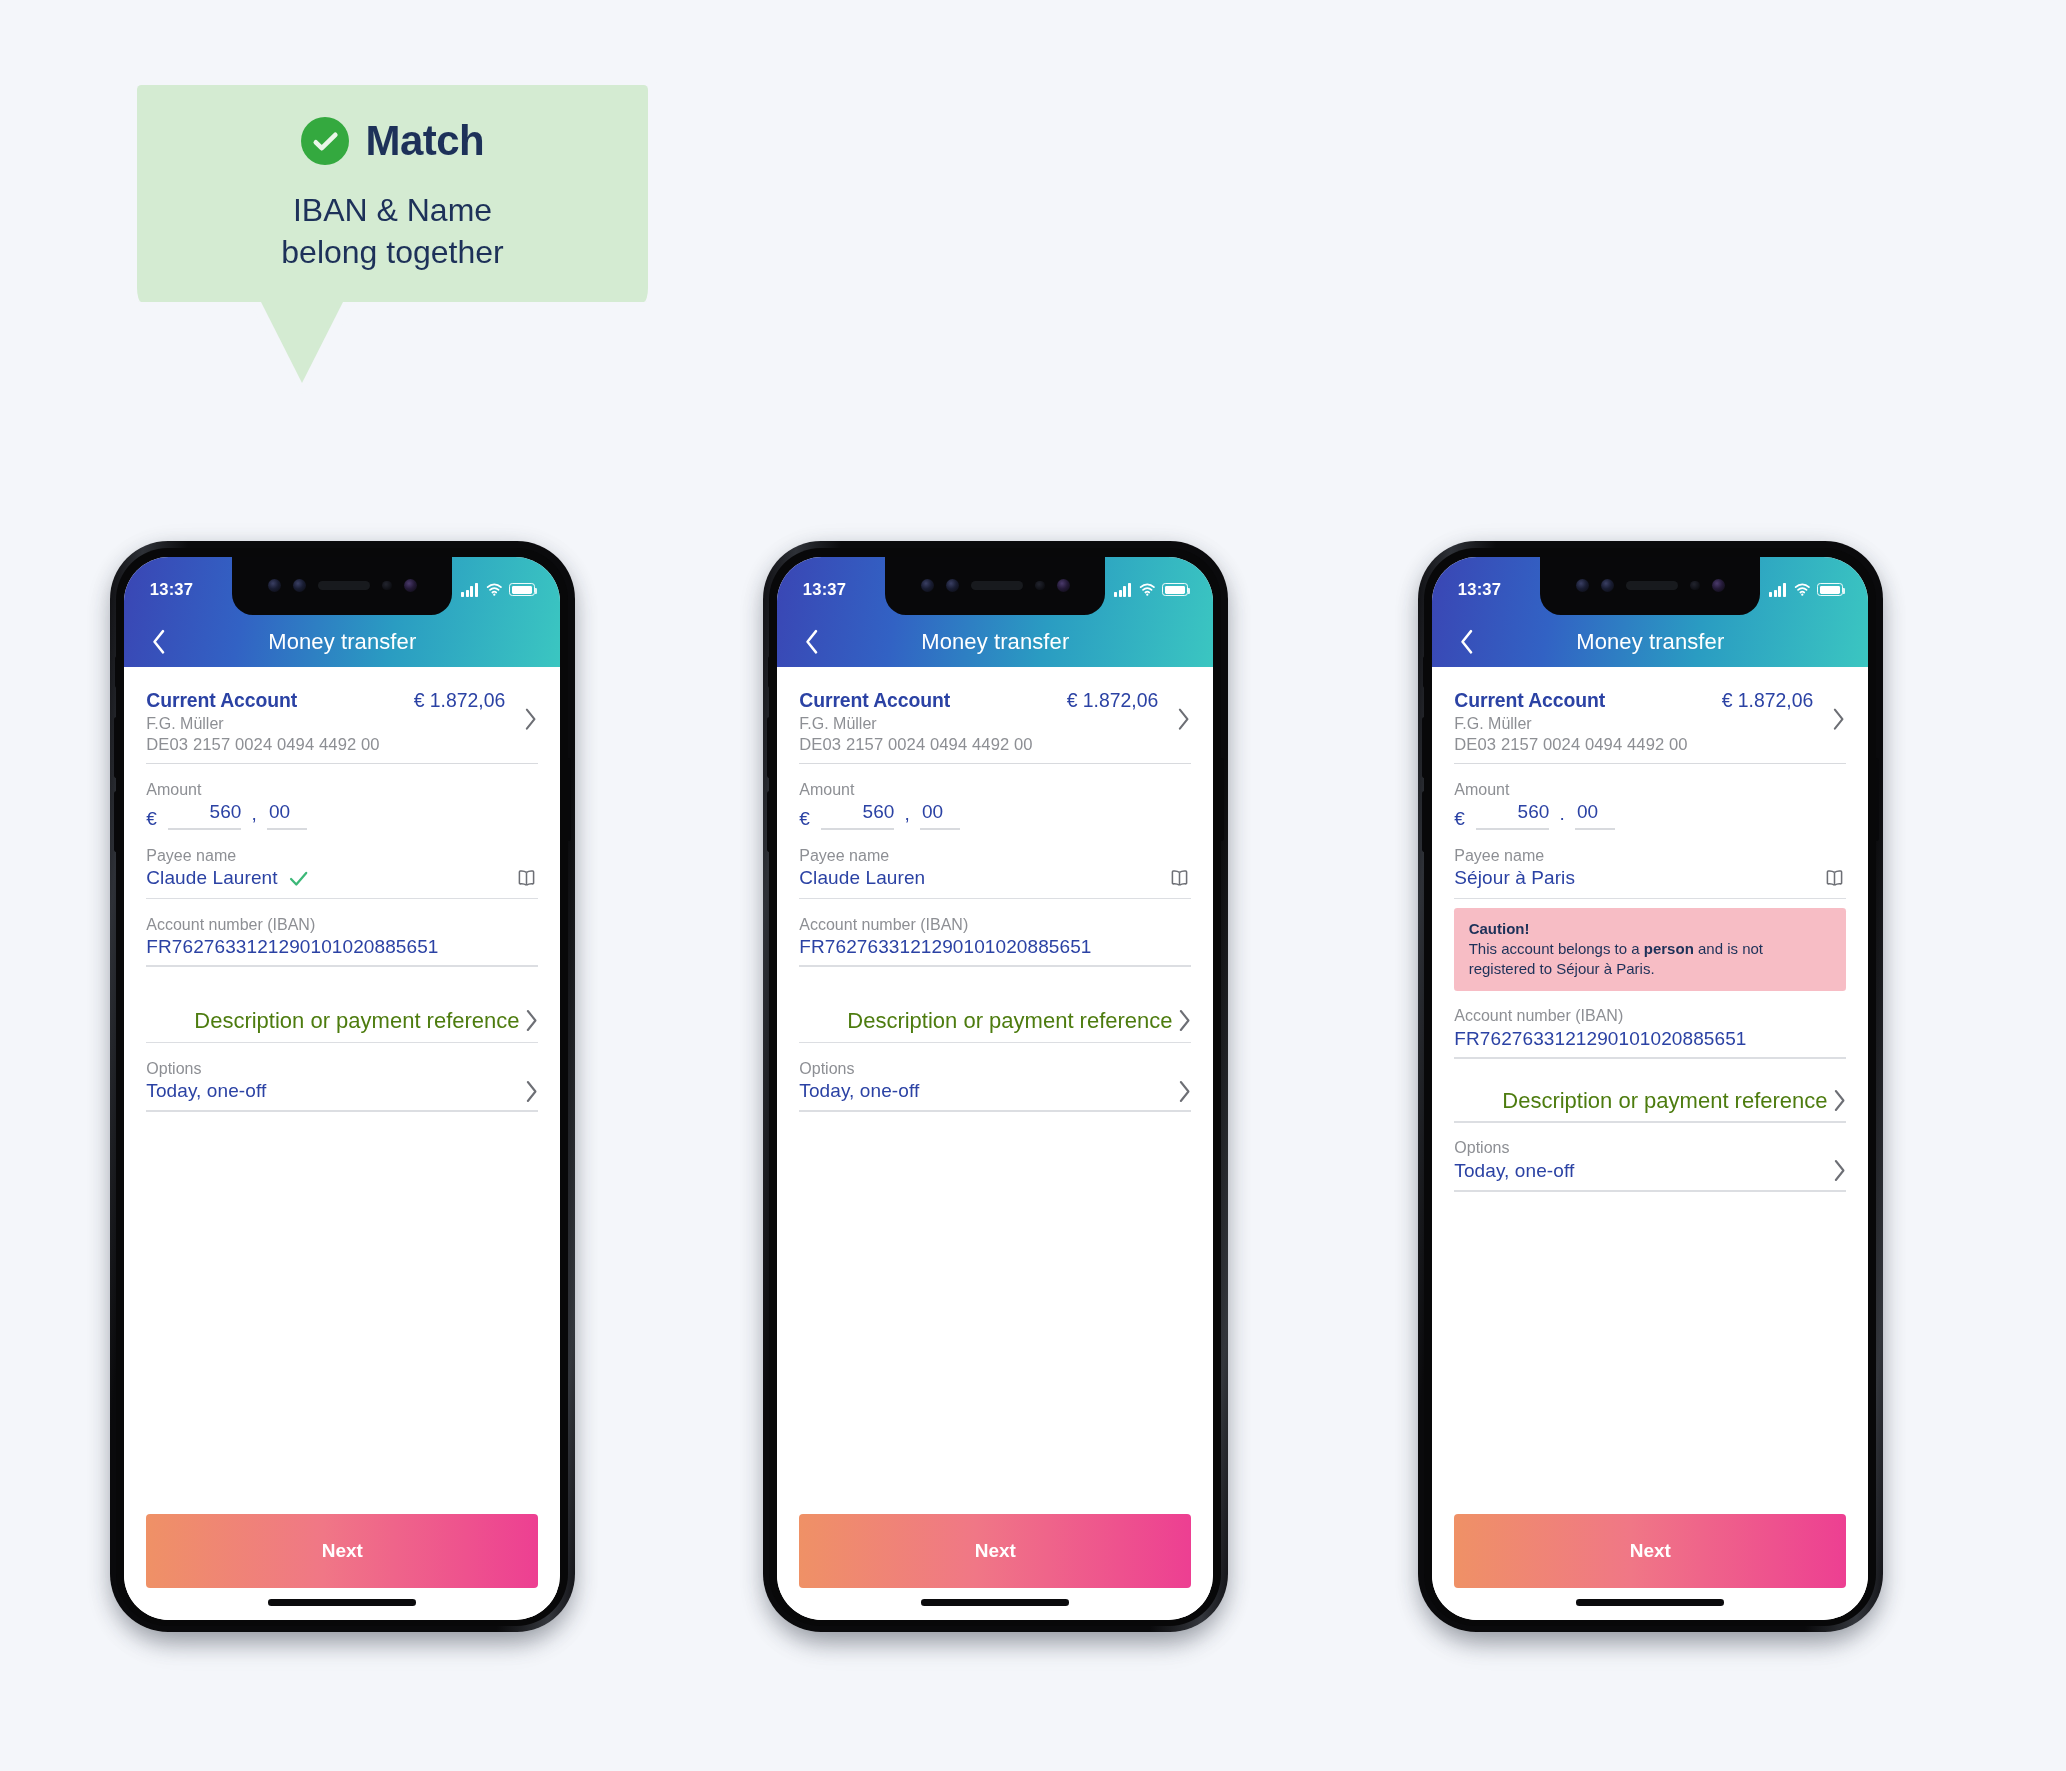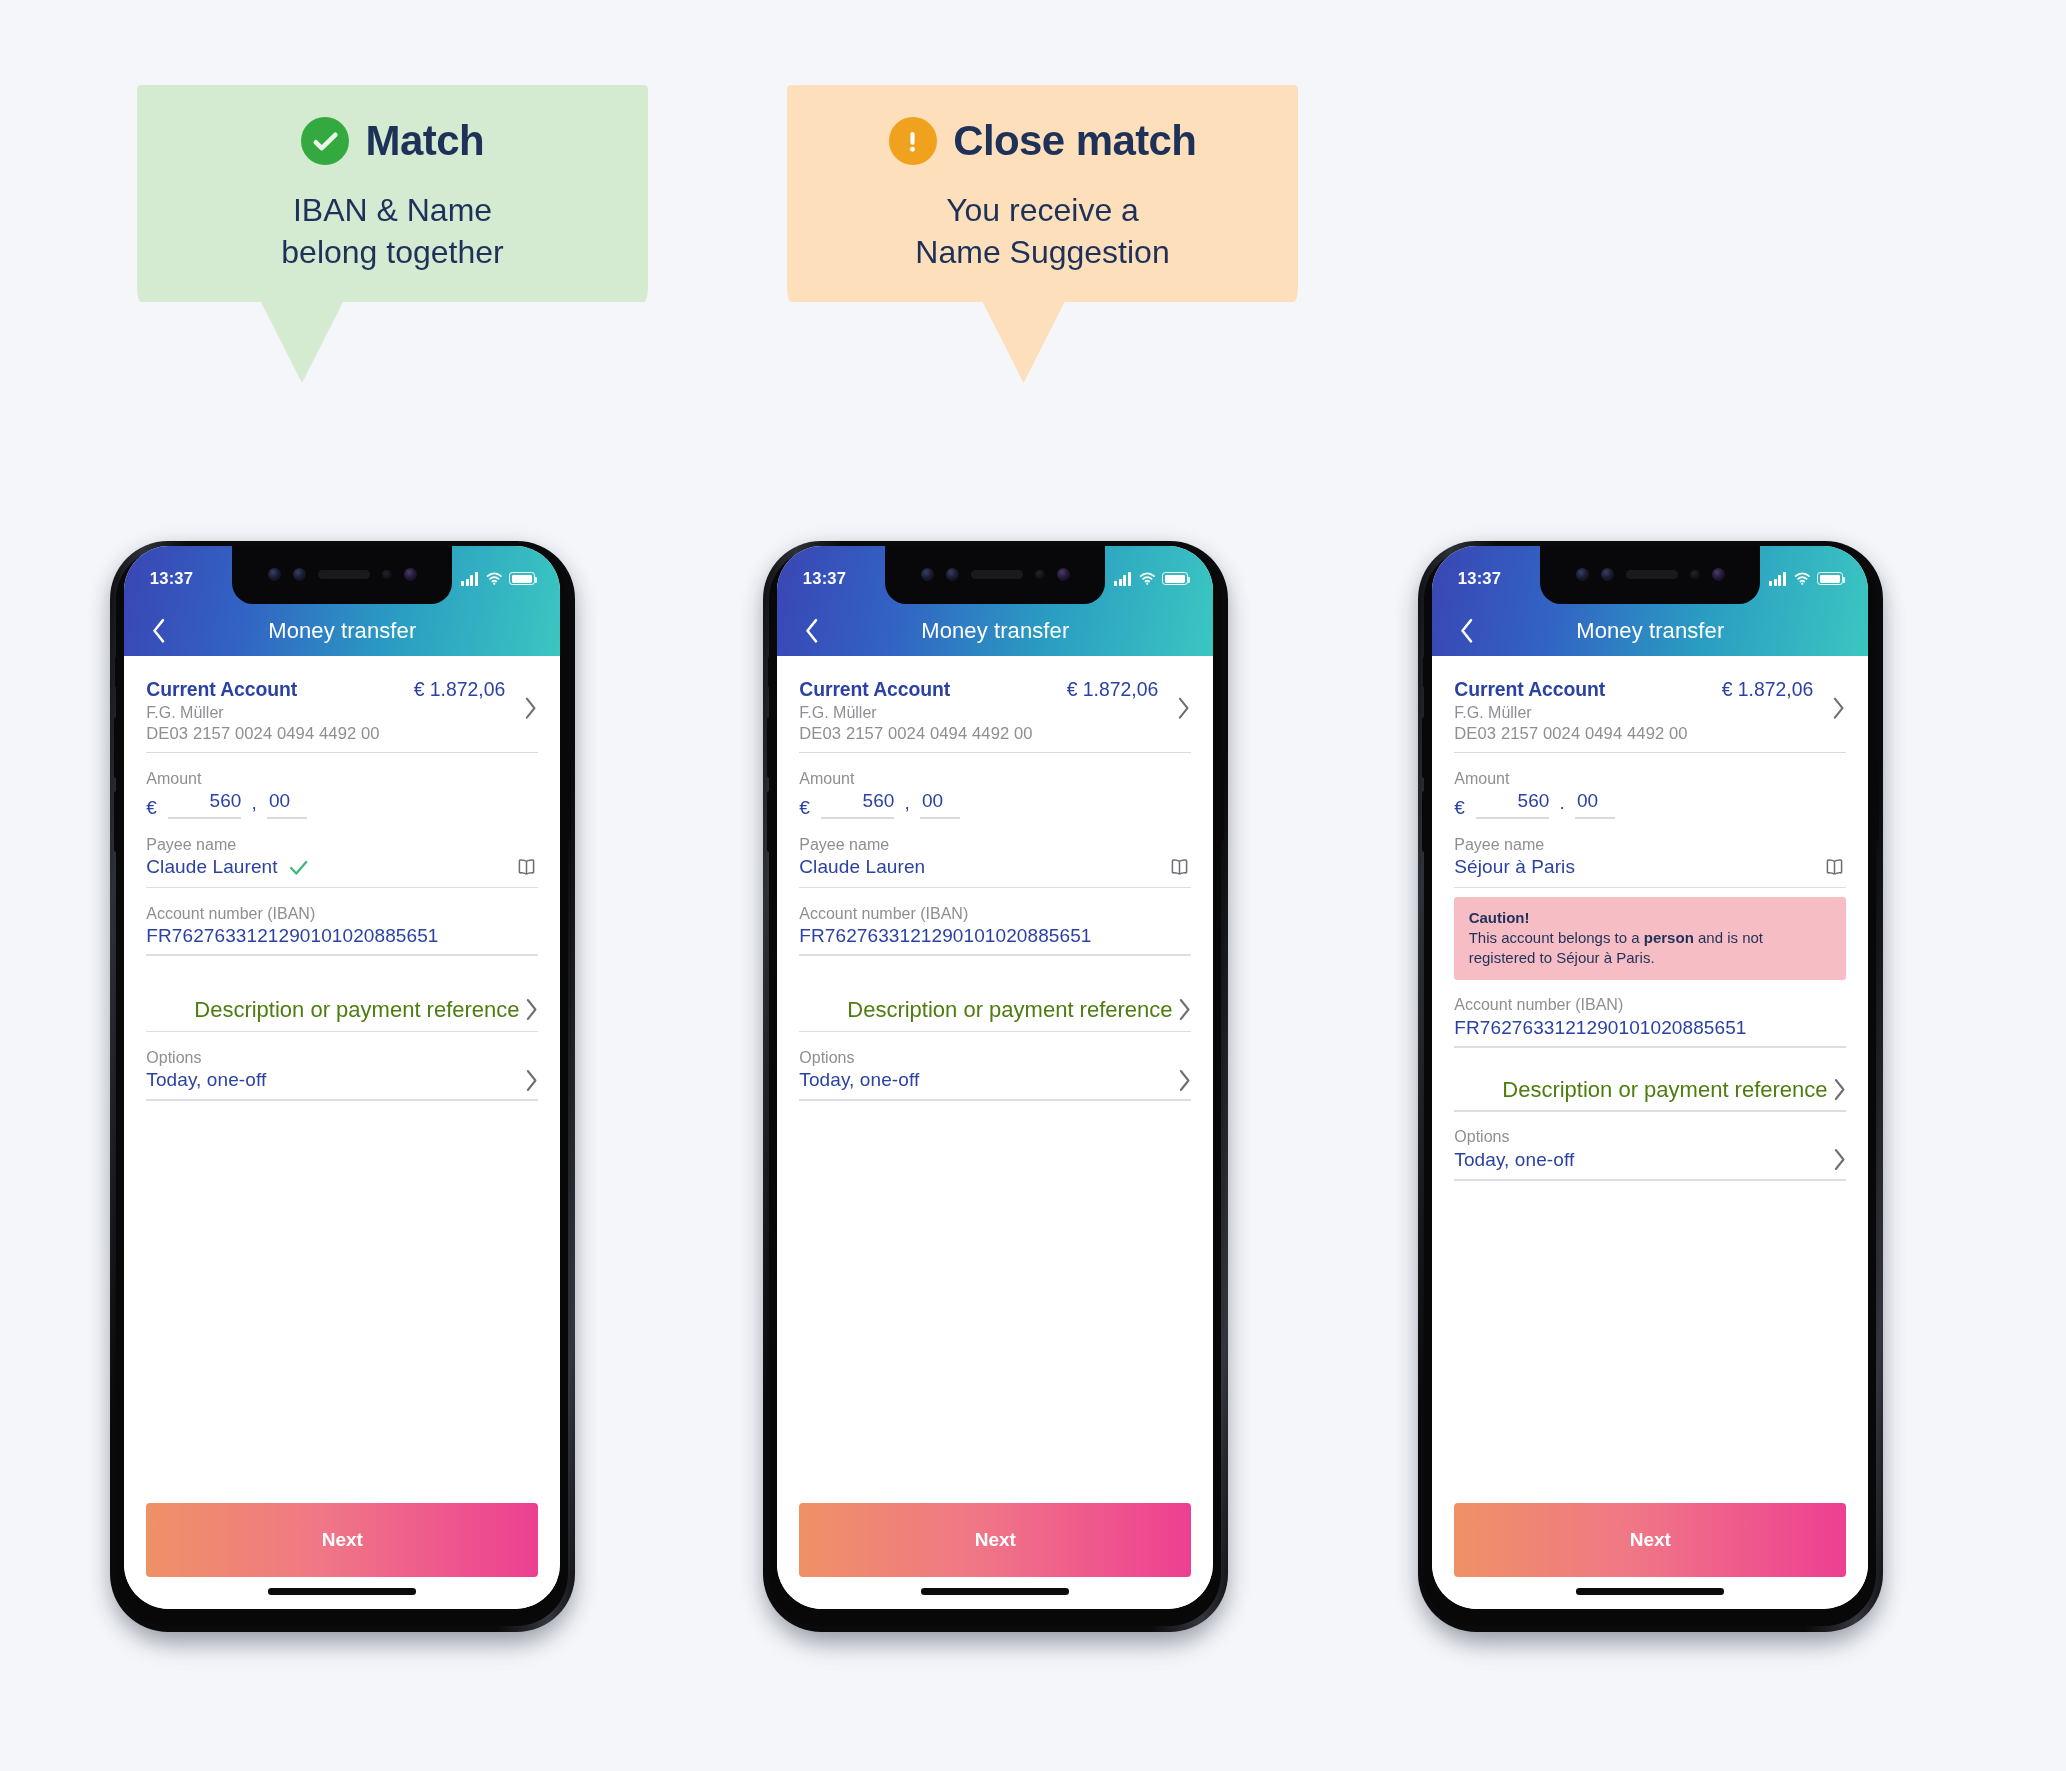--- a/index.html
+++ b/index.html
@@ -134,21 +134,21 @@
   }
   .phone-inner-ring {
     position: absolute;
     left: 6.6px; top: 6.6px;
     width: 452px; height: 1078px;
     border-radius: 52px;
     background: #080809;
   }
   .phone-screen {
     position: absolute;
-    left: 14.4px; top: 5px;
+    left: 14.4px; top: 16px;
     width: 436px; height: 1063px;
     border-radius: 45px;
     background: #ffffff;
     overflow: hidden;
   }
 
   
   .btn-side { position: absolute; background: #08080a; border-radius: 3.3px; }
   .btn-mute  { left: 5.5px; width: 5px; height: 32px;  top: 115px; border-radius: 2.8px 1.1px 1.1px 2.8px; }
   .btn-volup { left: 4.4px;  width: 6px; height: 61px; top: 176px; border-radius: 2.8px 1.1px 1.1px 2.8px; }
@@ -422,39 +422,20 @@
       </div>
       <div class="callout-sub">IBAN &amp; Name</div>
       <div class="callout-sub">belong together</div>
     </div>
     <div class="callout-tail-wrap">
       <div class="callout-tail-border tb-white tailshift1"></div>
       <div class="callout-tail-fill tf-green tailshift1"></div>
     </div>
   </div>
 
-  <div class="callout-wrap c2">
-    <div class="callout-body orange">
-      <div class="callout-head">
-        <div class="callout-badge orange">
-          <svg viewBox="0 0 24 24">
-              <rect x="10.4" y="4.6" width="3.2" height="10" rx="1.6" fill="#ffffff"></rect>
-              <circle cx="12" cy="18" r="1.9" fill="#ffffff"></circle>
-            </svg>
-        </div>
-        <div class="callout-title">Close match</div>
-      </div>
-      <div class="callout-sub">You receive a</div>
-      <div class="callout-sub">Name Suggestion</div>
-    </div>
-    <div class="callout-tail-wrap">
-      <div class="callout-tail-border tb-white tailshift2"></div>
-      <div class="callout-tail-fill tf-orange tailshift2"></div>
-    </div>
-  </div>
 
 
   <div class="phone p1">
     <div class="phone-shadow"></div>
     <div class="phone-frame">
       <div class="btn-side btn-mute"></div>
       <div class="btn-side btn-volup"></div>
       <div class="btn-side btn-voldn"></div>
       <div class="btn-side btn-power"></div>
       <div class="phone-inner-ring"></div>

